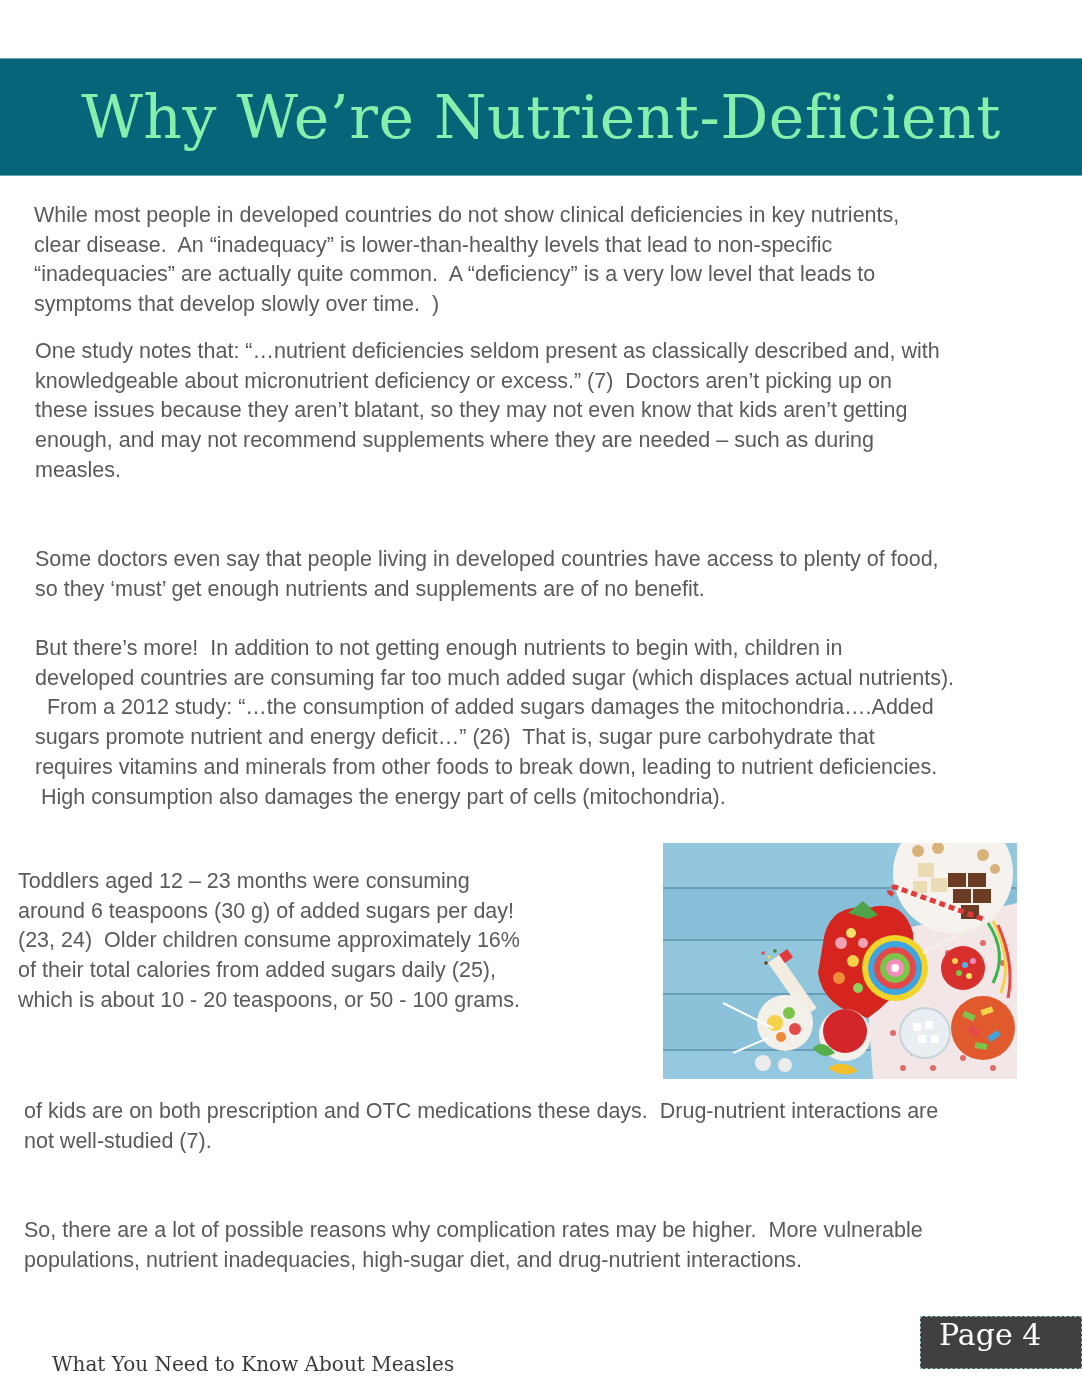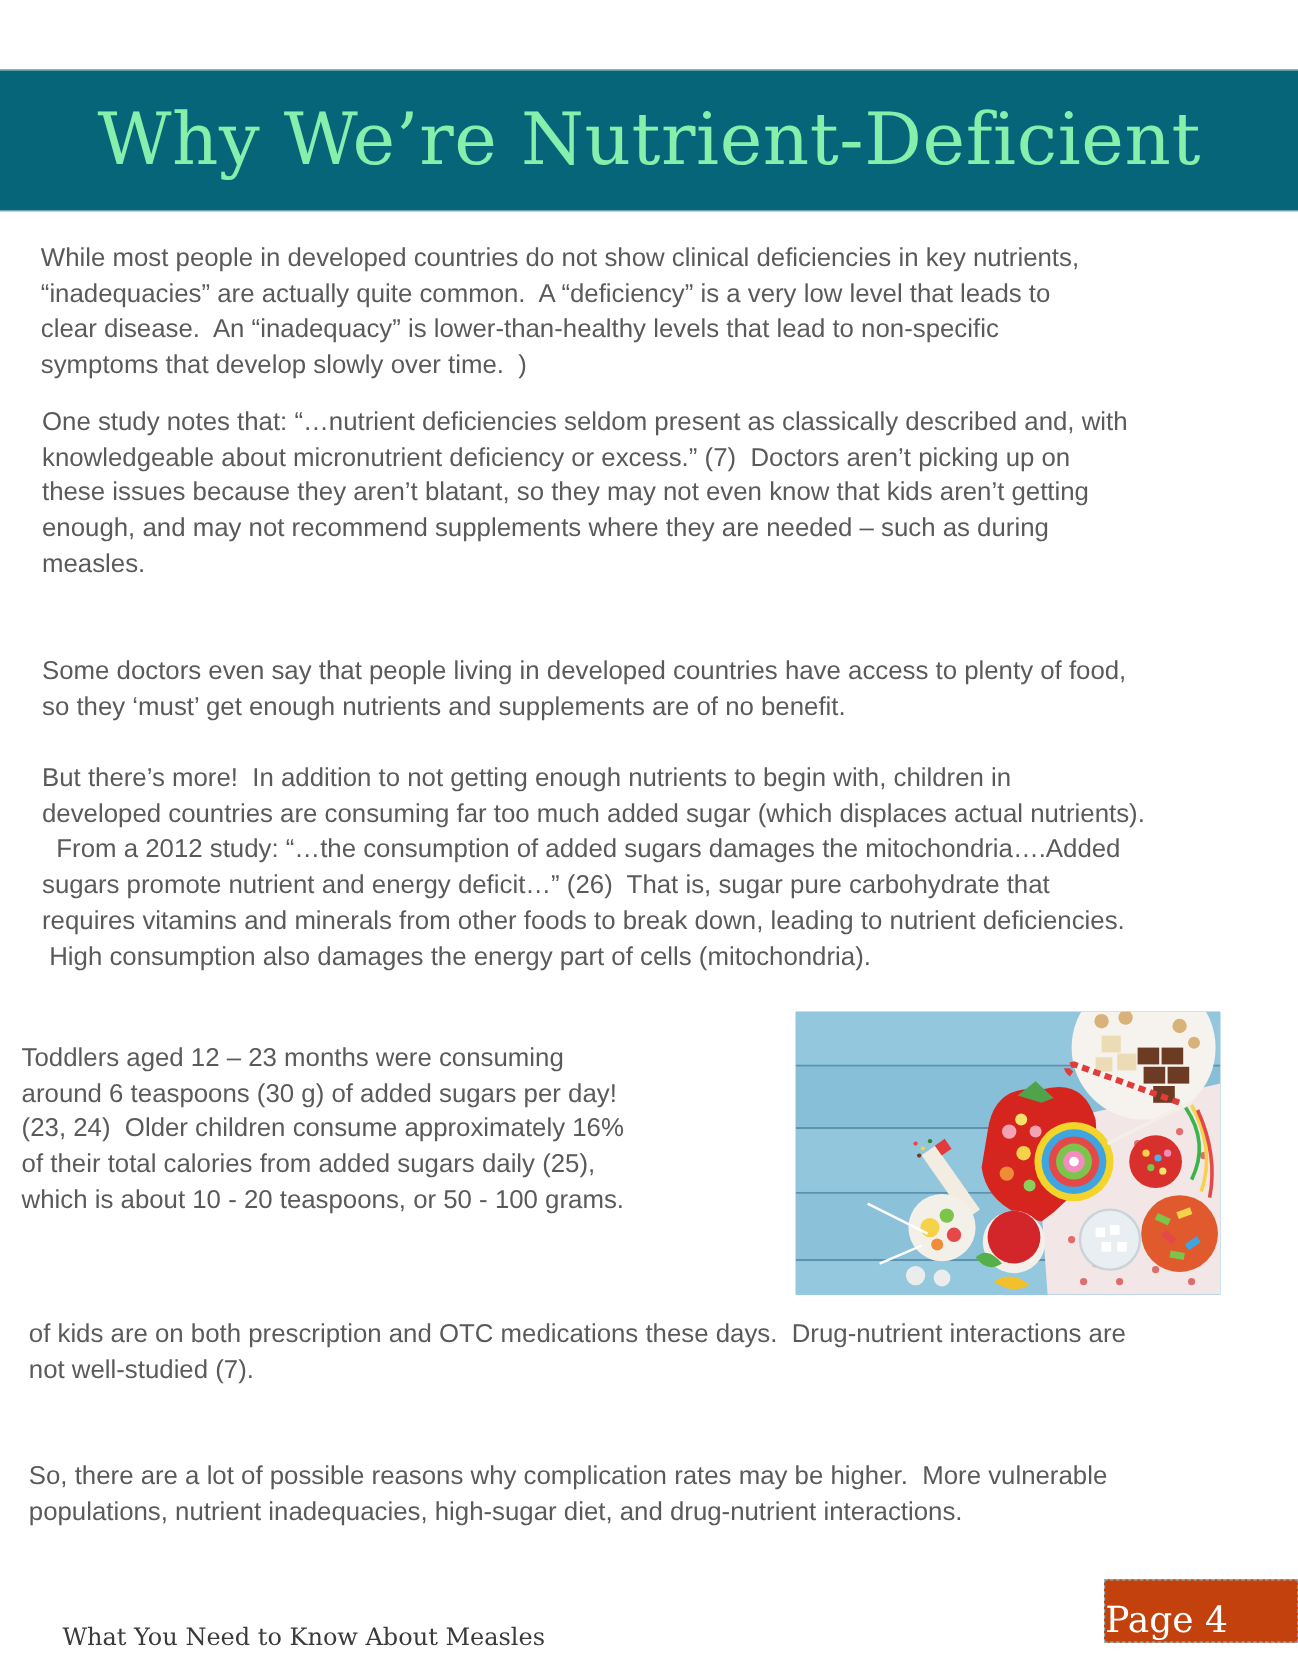--- a/index.html
+++ b/index.html
@@ -79,44 +79,45 @@
       color: #3a3a3a;
       margin: 0;
       white-space: nowrap;
     }
     .page-badge {
       position: absolute;
       left: 920px;
       top: 1316px;
       width: 162px;
       height: 53px;
-      background: #c2410c;
+      background: #404040;
       border: 1px dashed #8fb9c3;
       box-sizing: border-box;
       display: flex;
-      align-items: flex-end;
+      align-items: flex-start;
+      padding-left: 18px;
     }
     .page-badge span {
       font-family: "DejaVu Serif", "Liberation Serif", serif;
       font-size: 30px;
       color: #ffffff;
       white-space: nowrap;
     }
   </style>
 </head>
 <body>
 
 <div class="header-band">
   <h1 class="page-title">Why We’re Nutrient-Deficient</h1>
 </div>
 
 <p class="para p1">
   <span class="line">While most people in developed countries do not show clinical deficiencies in key nutrients,</span>
+  <span class="line">clear disease.  An “inadequacy” is lower-than-healthy levels that lead to non-specific</span>
   <span class="line">“inadequacies” are actually quite common.  A “deficiency” is a very low level that leads to</span>
-  <span class="line">clear disease.  An “inadequacy” is lower-than-healthy levels that lead to non-specific</span>
   <span class="line">symptoms that develop slowly over time.  )</span>
 </p>
 
 <p class="para p2">
   <span class="line">One study notes that: “…nutrient deficiencies seldom present as classically described and, with</span>
   <span class="line">knowledgeable about micronutrient deficiency or excess.” (7)  Doctors aren’t picking up on</span>
   <span class="line">these issues because they aren’t blatant, so they may not even know that kids aren’t getting</span>
   <span class="line">enough, and may not recommend supplements where they are needed – such as during</span>
   <span class="line">measles.</span>
 </p>

